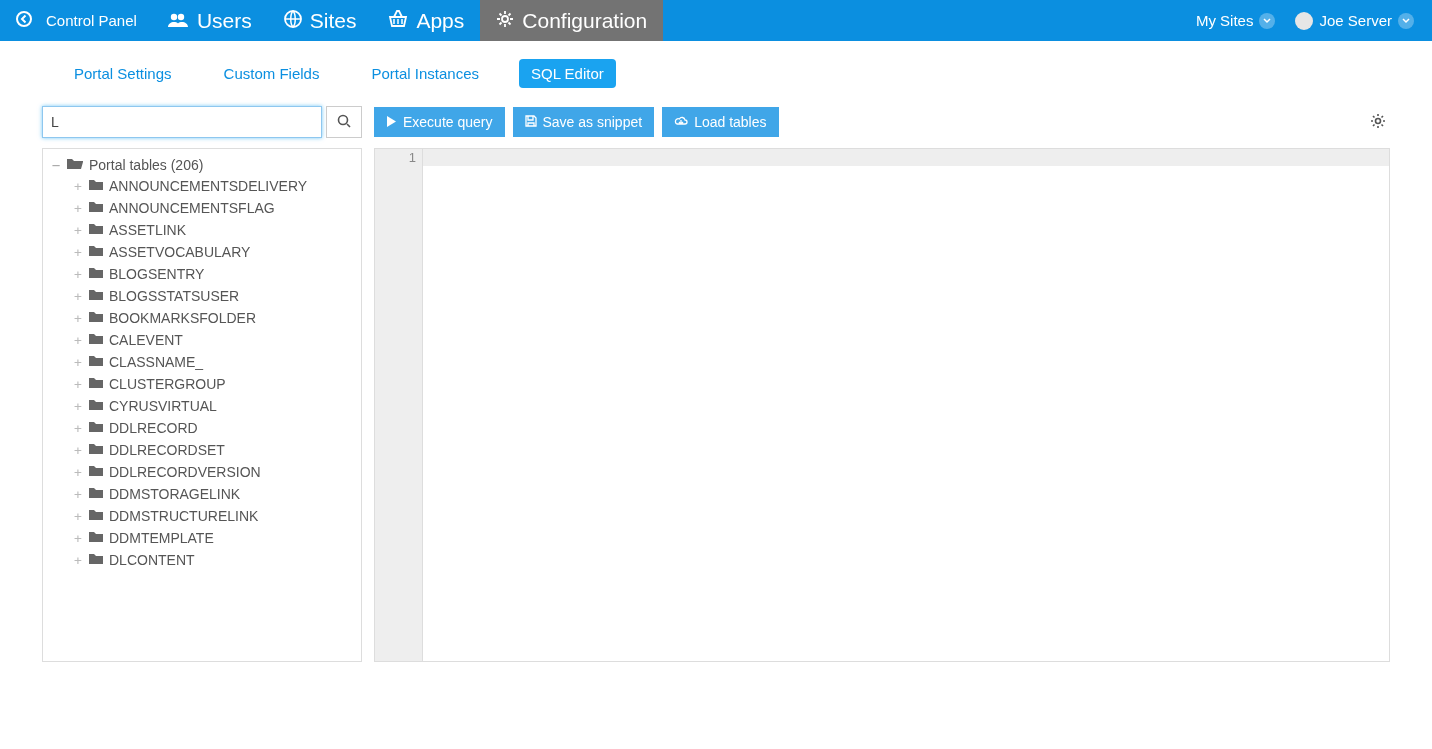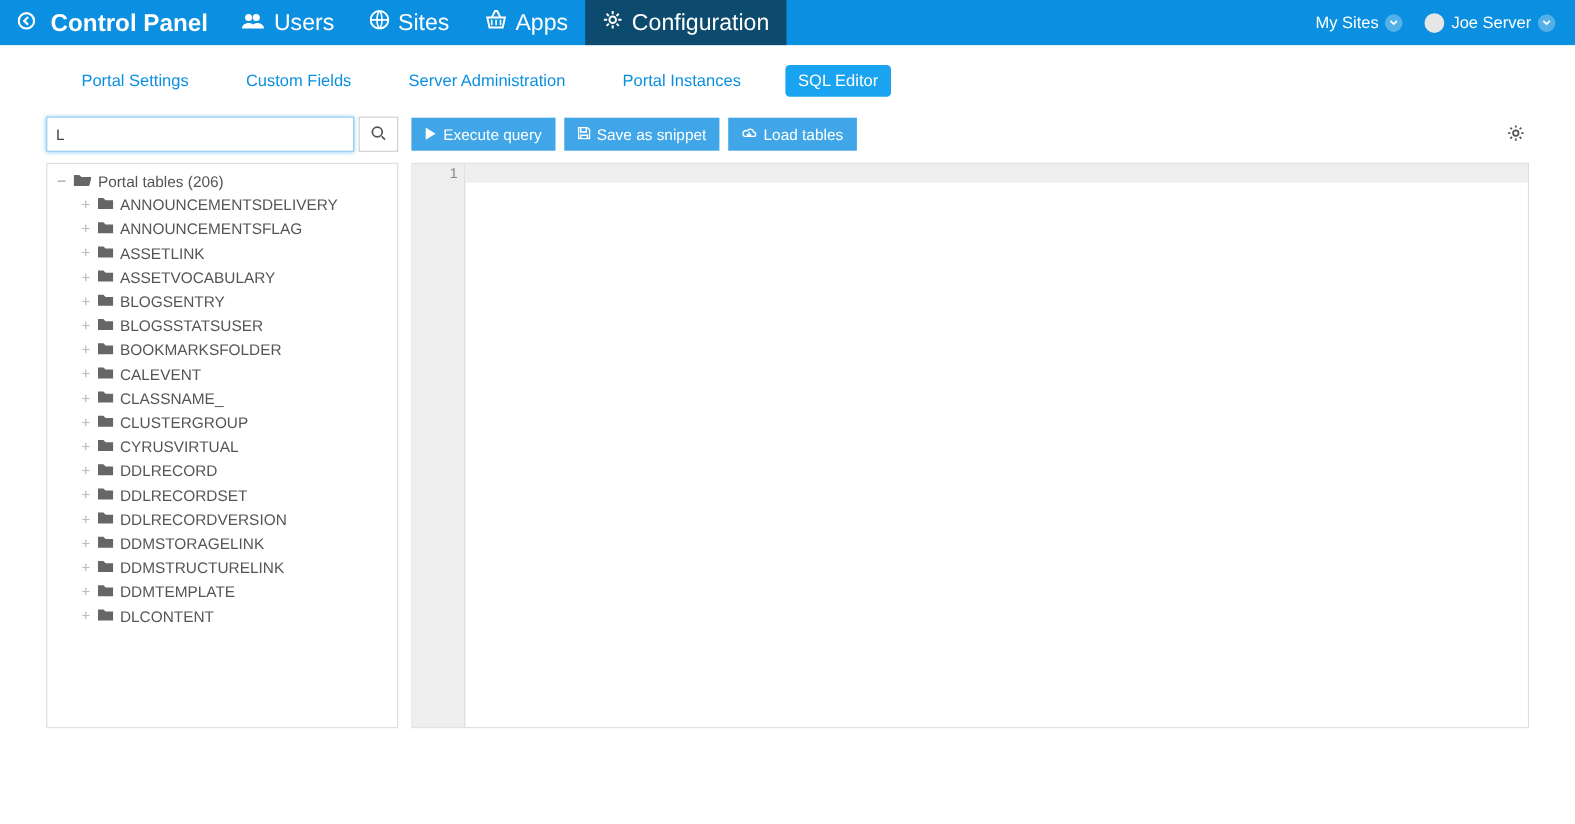--- a/index.html
+++ b/index.html
@@ -1,23 +1,23 @@
 <!DOCTYPE html>
 <html><head>
 <meta charset="utf-8">
 <style>
 * { margin:0; padding:0; box-sizing:border-box; font-family:"Helvetica Neue",Helvetica,Arial,sans-serif; }
 body { background:#fff; color:#555; font-size:14px; }
 
 
 .topbar { background:#0b8fe0; height:41px; display:flex; align-items:center; color:#fff; padding:0 8px; }
 .topbar .back { width:32px; text-align:center; cursor:pointer; }
-.topbar .cp-title { font-size:22px; font-weight:700; padding:0 14px 0 6px; }
+.topbar .cp-title { font-size:15px; font-weight:400; padding:0 14px 0 6px; }
 .topbar .nav-item { display:flex; align-items:center; gap:8px; padding:0 16px; height:41px; cursor:pointer; font-size:21px; }
-.topbar .nav-item.active { background:#0c4a6e; }
+.topbar .nav-item.active { background:#737373; }
 .topbar .spacer { flex:1; }
 .topbar .right-item { display:flex; align-items:center; gap:6px; padding:0 10px; cursor:pointer; font-size:15px; }
 .avatar-disc { width:18px; height:18px; border-radius:50%; background:#e6e6e6; display:inline-block; }
 .drop-circle { width:16px; height:16px; border-radius:50%; background:rgba(255,255,255,.3); display:inline-flex; align-items:center; justify-content:center; }
 .drop-circle svg { display:block; }
 
 
 .subtabs { display:flex; gap:28px; padding:18px 0 18px 62px; }
 .subtabs .tab { color:#0b8fe0; cursor:pointer; font-size:15px; padding:6px 12px; border-radius:4px; }
 .subtabs .tab.active { background:#1aa3f0; color:#fff; }
@@ -119,21 +119,20 @@
       <svg width="8" height="8" viewBox="0 0 8 8">
           <path d="M1 2l3 3 3-3" fill="none" stroke="#fff" stroke-width="1.5"></path>
         </svg>
     </span>
   </div>
 </div>
 
 <div class="subtabs">
   <div class="tab">Portal Settings</div>
   <div class="tab">Custom Fields</div>
-  <div class="tab">Server Administration</div>
   <div class="tab">Portal Instances</div>
   <div class="tab active">SQL Editor</div>
 </div>
 
 <div class="main">
 
   <div class="leftcol">
     <div class="search-row">
       <input class="search-input" value="L" style="">
       <button class="search-btn">

